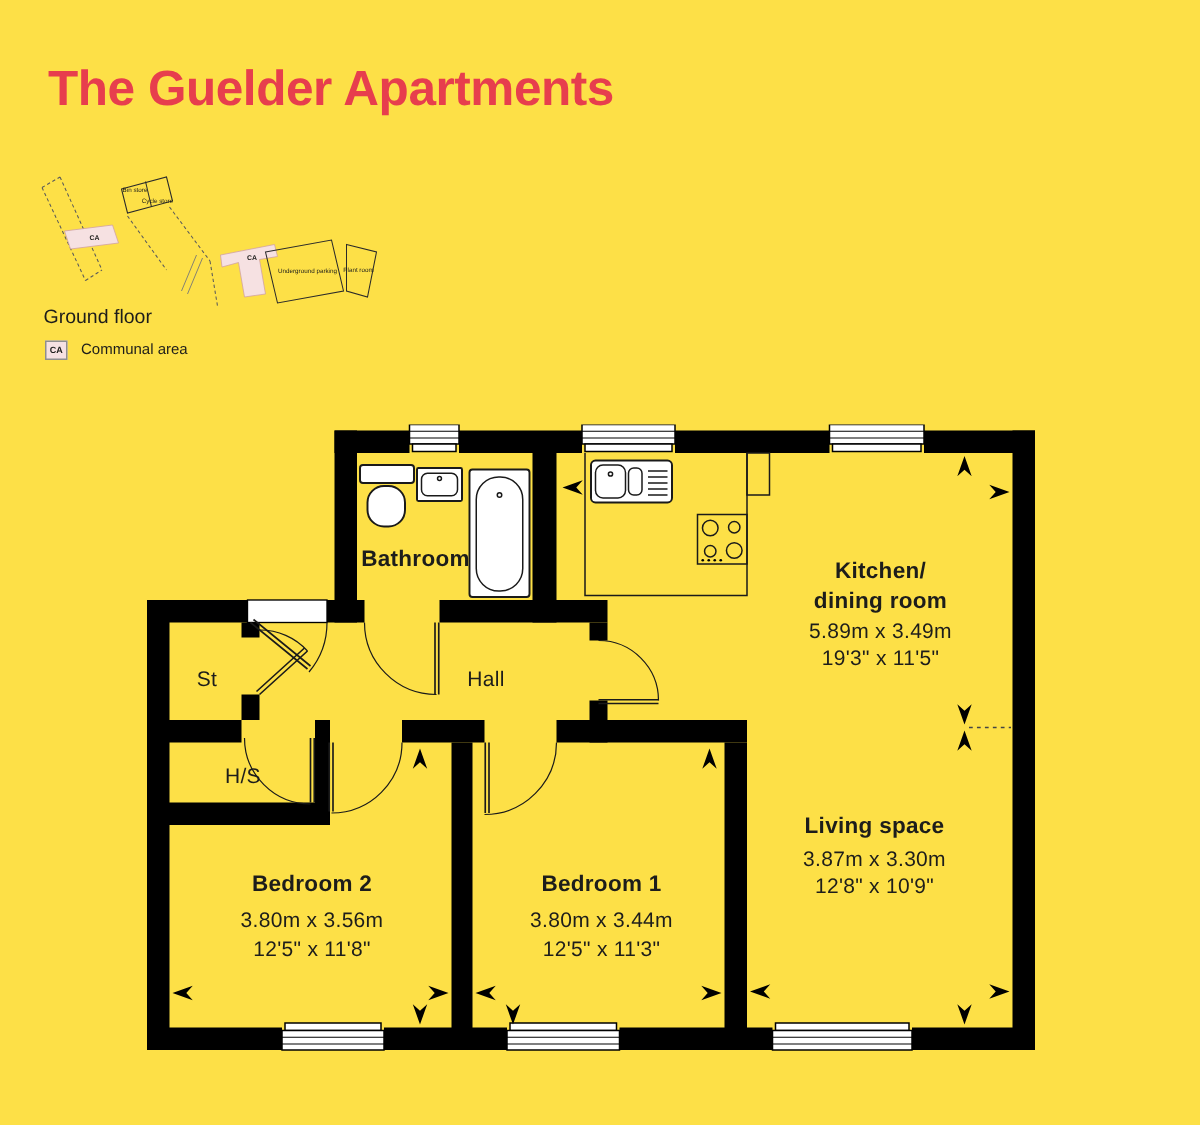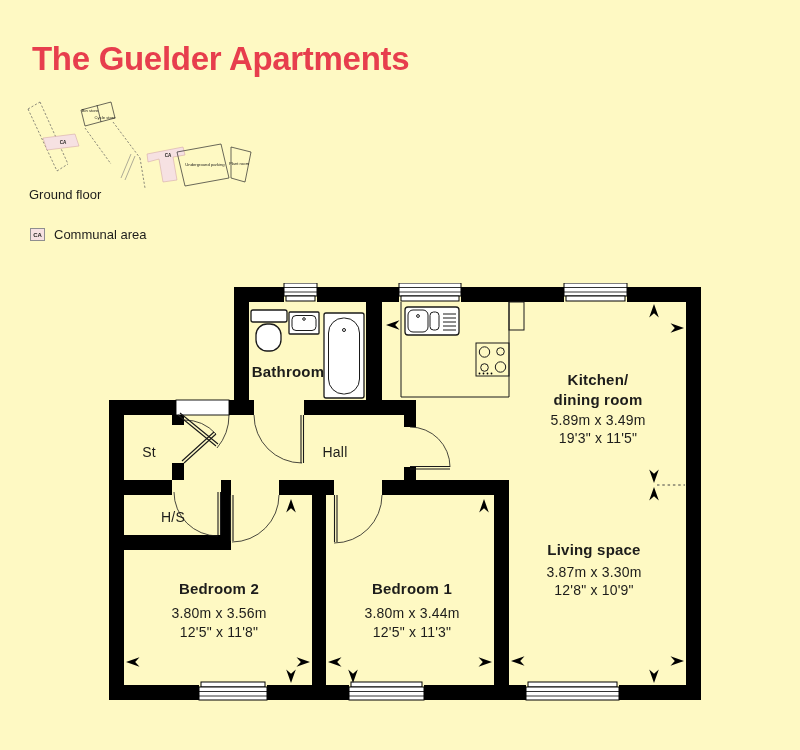--- a/index.html
+++ b/index.html
@@ -1,28 +1,28 @@
 <!DOCTYPE html>
 <html style="--accent: #e73e4d; --communal: #f6e1e2; --ink: #1d1d1b;"><head>
 <meta charset="utf-8">
 <style>
   :root { --accent:#e73e4d; --communal:#f6e1e2; --ink:#1d1d1b; }
   * { margin:0; padding:0; box-sizing:border-box; }
   body { background:#fff; font-family:"Liberation Sans", sans-serif; }
-  .page { position:relative; width:800px; height:750px; background:#fef9c3; overflow:hidden; }
+  .page { position:relative; width:800px; height:750px; background:#fde047; overflow:hidden; }
   .title { position:absolute; left:32px; top:40px; font-size:33px; font-weight:bold;
            letter-spacing:-0.3px; color:var(--accent); }
   .thumb { position:absolute; }
   .thumb svg { display:block; }
   .legend { position:absolute; left:30px; top:227px; display:flex; align-items:center; gap:9px; }
   .legend .ca-box { display:inline-flex; align-items:center; justify-content:center;
            width:15px; height:13px; background:var(--communal); border:1px solid #8f8f8f;
            font-size:6px; font-weight:bold; color:var(--ink); }
-  .legend .lg-label { font-size:13px; color:var(--ink); }
-  .plan-wrap { position:absolute; left:104px; top:283px; width:600px; height:420px; }
+  .legend .lg-label { font-size:10px; color:var(--ink); }
+  .plan-wrap { position:absolute; left:93px; top:283px; width:600px; height:420px; }
   svg text { fill:var(--ink); }
   .flabel { font-size:13px; }
   .t4 { font-size:4.2px; }
   .t4b { font-size:4.6px; font-weight:bold; }
   .unitnum { font-size:11px; font-weight:bold; fill:#fff; }
   .rname { font-size:15px; font-weight:bold; letter-spacing:0.2px; }
   .rdim  { font-size:14px; letter-spacing:0.2px; }
   .rsm   { font-size:14px; letter-spacing:0.2px; }
   .thin  { stroke:#2a2a2a; stroke-width:0.7; fill:none; }
   .dash  { stroke:#5a5a5a; stroke-width:0.7; fill:none; stroke-dasharray:2.2,1.8; }
@@ -34,21 +34,21 @@
   .winf  { fill:#fff; stroke:#000; stroke-width:1; }
   .winl  { stroke:#000; stroke-width:0.8; }
 </style>
 </head>
 <body>
 
 <div class="page">
 
   <h1 class="title">The Guelder Apartments</h1>
 
-  <div class="thumb" style="left:25px; top:92px;">
+  <div class="thumb" style="left:25px; top:108px;">
     <svg width="230" height="115" viewBox="0 0 230 115">
       <g>
         <path class="dash" d="M3,17 L32,79 M15,10 L43,72 M3,17 L15,10 M32,79 L43,72"></path>
         <polygon class="thin" points="56,18 86,10 90,26 60,34" fill="#fff"></polygon>
         <line class="thin" x1="72" y1="13" x2="76" y2="30"></line>
         <path class="dash" d="M88,30 L115,66 M60,36 L86,72 M115,66 L120,96"></path>
         <polygon class="pink" points="18,46 50,42 54,54 22,58"></polygon>
         <path d="M96,86 L106,62 M100,88 L110,64" stroke="#777" stroke-width="0.6" fill="none"></path>
         <polygon class="pink" points="122,62 158,55 160,63 148,65 152,88 138,90 134,67 123,70"></polygon>
         <polygon class="thin" points="152,60 196,52 204,86 160,94" fill="#fff"></polygon>

